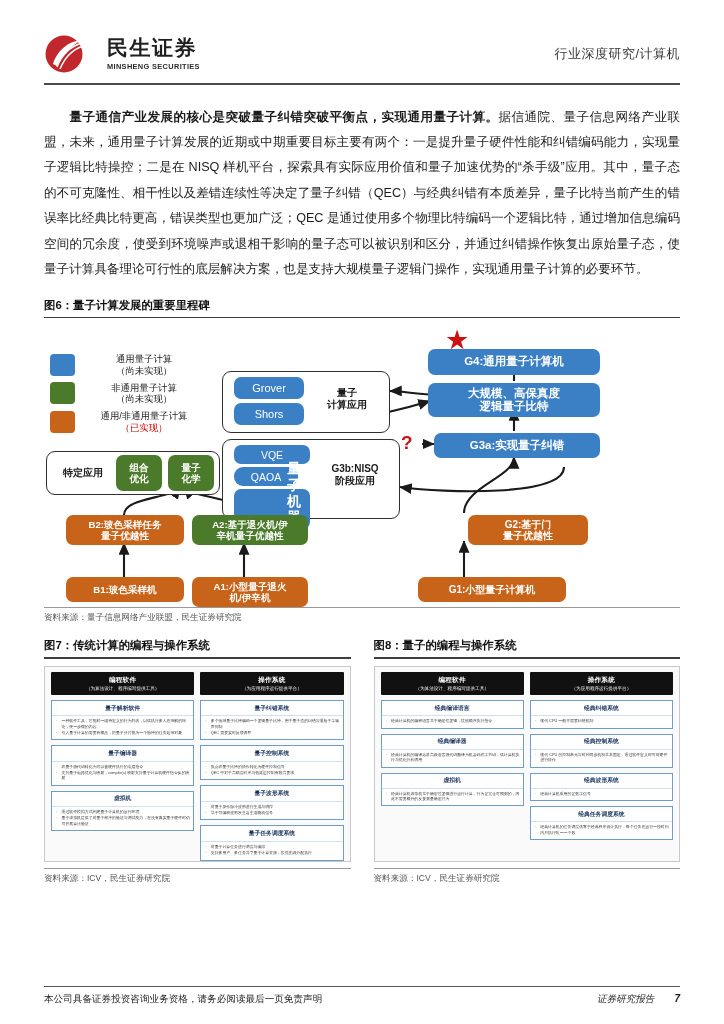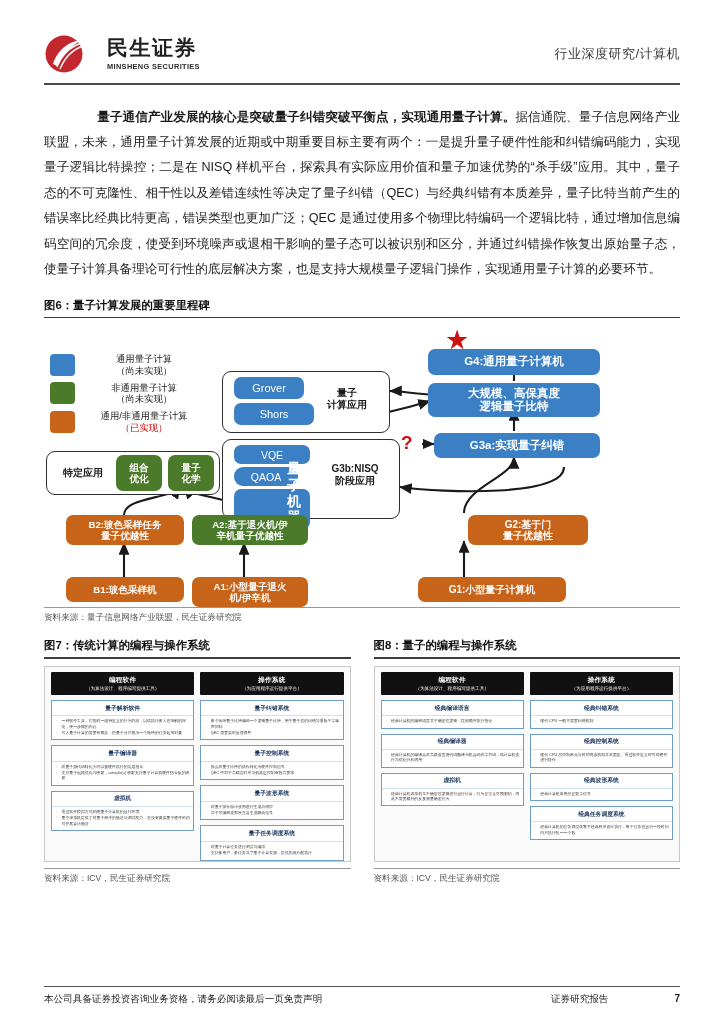--- a/index.html
+++ b/index.html
@@ -18,21 +18,21 @@
   .brand { display: flex; align-items: center; gap: 16px; }
   .brand-mark { width: 47px; height: 40px; flex: 0 0 47px; }
   .brand-words { display: flex; flex-direction: column; justify-content: center; }
   .brand-cn { font-size: 21px; font-weight: bold; letter-spacing: 1.5px; color: #1f1f1f; line-height: 1.06; }
   .brand-en { font-size: 7.4px; font-weight: bold; letter-spacing: .35px; color: #2b2b2b; margin-top: 2px; }
   .header-right { font-size: 13px; color: #3a3a3a; letter-spacing: .5px; }
   .header-rule { height: 1.6px; background: #4a4a4a; margin-top: 9px; }
 
   
   .body-copy { margin-top: 20px; font-size: 12.6px; line-height: 2.02; text-align: justify; text-justify: inter-ideograph; color: #1c1c1c; }
-  .body-copy .lead { font-weight: bold; margin-left: 28px; }
+  .body-copy .lead { font-weight: bold; }
   .indent { display: inline-block; width: 2em; }
 
   
   .fig { margin-top: 15px; }
   .fig-title { font-size: 11.4px; font-weight: bold; color: #111; padding-bottom: 4px; }
   .fig-title-rule { height: 1.5px; background: #3d3d3d; }
   .fig-src { font-size: 8.6px; color: #565656; padding-top: 4px; }
   .fig-src-rule { height: 1px; background: #999; }
 
   
@@ -70,21 +70,21 @@
   .os-card-h { text-align: center; font-size: 5.8px; font-weight: bold; color: #16325c; padding: 2.6px 1px; border-bottom: 1px solid #cfe0ee; }
   .os-card-b { padding: 2px 3px 3px 4px; }
   .os-li { display: flex; gap: 2.5px; font-size: 3.9px; line-height: 1.34; color: #3b3b3b; margin-bottom: 1.2px; }
   .os-li .dot { flex: 0 0 3px; }
   .spacer { flex: 1; }
 
   
   .footer { position: absolute; left: 44px; right: 44px; bottom: 18px; }
   .footer-rule { height: 1.3px; background: #555; }
   .footer-row { display: flex; align-items: baseline; justify-content: space-between; padding-top: 6px; font-size: 9.6px; color: #222; }
-  .footer-right { display: flex; align-items: flex-start; gap: 66px; }
+  .footer-right { display: flex; align-items: flex-start; gap: 20px; font-style: italic; }
   .footer-page { font-weight: bold; font-size: 10px; }
 </style>
 </head>
 <body>
 
 <div class="page">
 
   <div class="header">
     <div class="brand">
       <svg class="brand-mark" viewBox="0 0 47 40">
@@ -184,21 +184,21 @@
 
       <div class="node n-blue" style="left:390px; top:106px; width:166px; height:25px; font-size:11.5px;">G3a:实现量子纠错</div>
 
       <div class="node n-orange" style="left:388px; top:188px; width:120px; height:30px; font-size:10px; white-space:pre-line;margin-left:36px;">G2:基于门
 量子优越性</div>
 
       <div class="node n-orange" style="left:374px; top:250px; width:148px; height:25px; font-size:10px;">G1:小型量子计算机</div>
 
       <div class="grp" style="left:178px; top:44px; width:168px; height:62px;"></div>
       <div class="node n-blue" style="left:190px; top:50px; width:70px; height:22px; font-size:11px; font-weight:normal;">Grover</div>
-      <div class="node n-blue" style="left:190px; top:76px; width:80px; height:22px; font-size:11px; font-weight:normal;">Shors</div>
+      <div class="node n-blue" style="left:190px; top:76px; width:70px; height:22px; font-size:11px; font-weight:normal;">Shors</div>
       <div class="grp-label" style="left:266px; top:60px; width:74px; font-size:10px; white-space:pre-line;">量子
 计算应用</div>
 
       <div class="grp" style="left:178px; top:112px; width:178px; height:80px;"></div>
       <div class="node n-blue" style="left:190px; top:118px; width:76px; height:19px; font-size:10.5px; font-weight:normal;">VQE</div>
       <div class="node n-blue" style="left:190px; top:140px; width:64px; height:19px; font-size:10.5px; font-weight:normal;border-radius:9px;">QAOA</div>
       <div class="node n-blue" style="left:190px; top:162px; width:76px; height:40px; font-size:14px; white-space:pre-line;padding-left:47px;">量子机器
 学习</div>
       <div class="grp-label" style="left:270px; top:136px; width:82px; font-size:10px; white-space:pre-line;">G3b:NISQ
 阶段应用</div>

